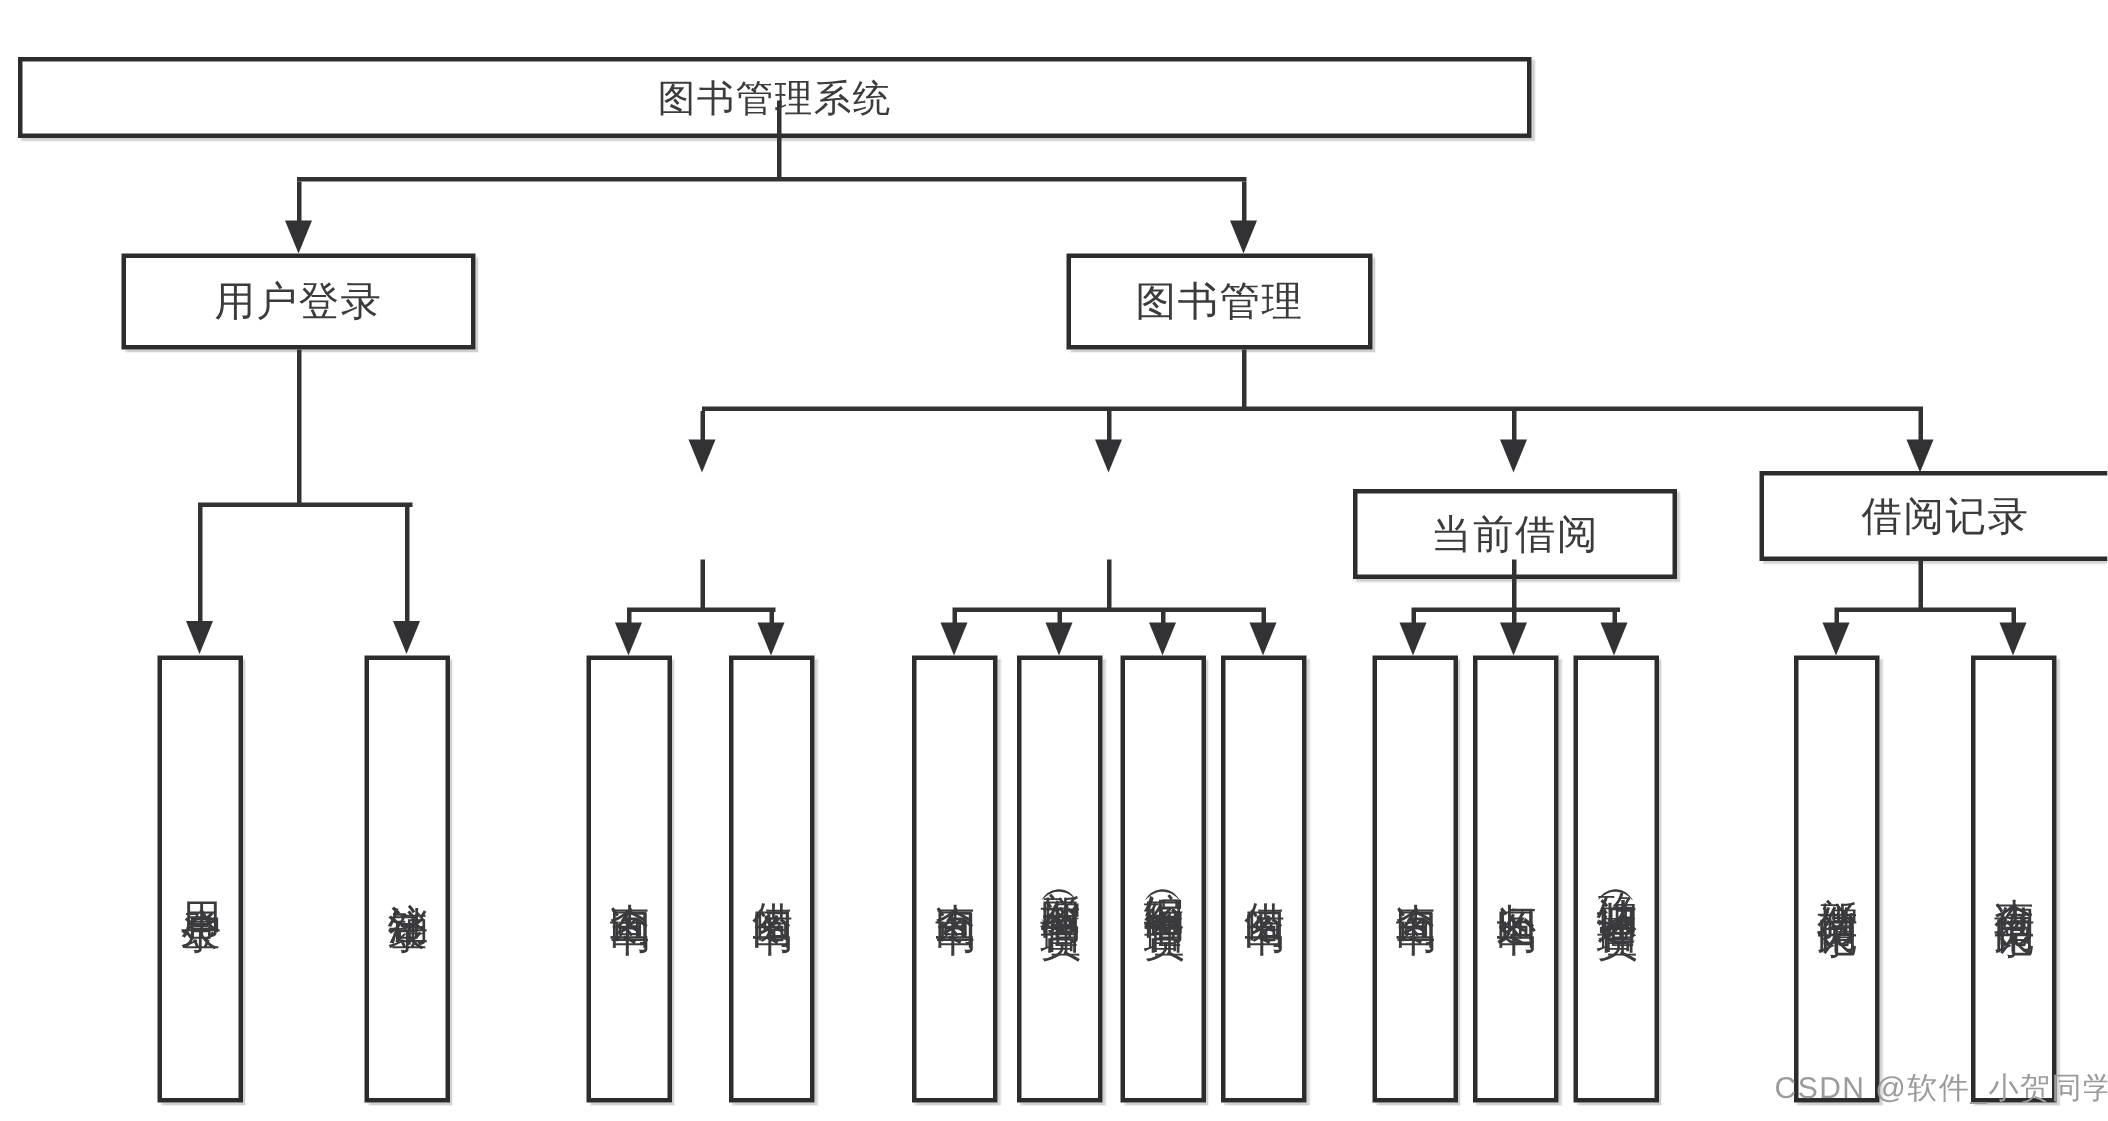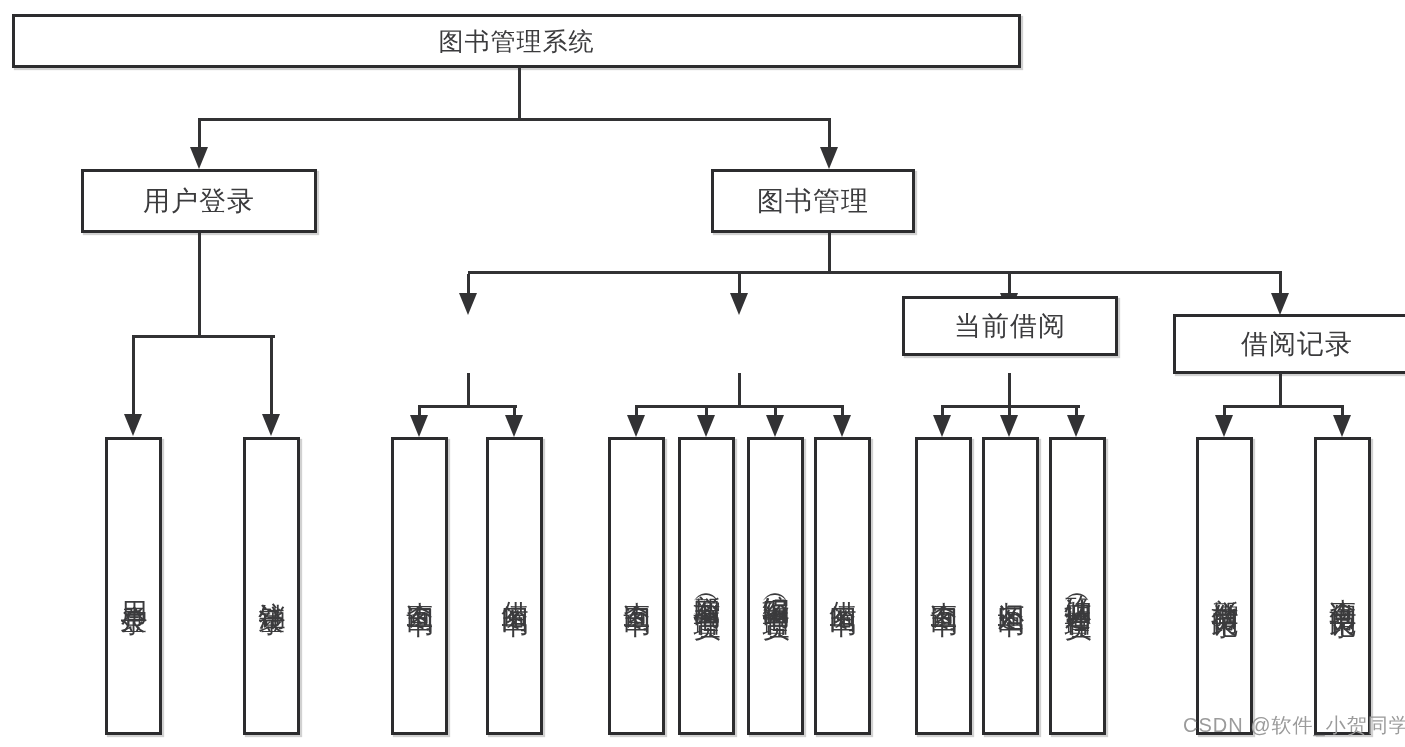--- a/index.html
+++ b/index.html
@@ -6,21 +6,21 @@
   .canvas{
     position:relative;width:1405px;height:747px;background:#ffffff;overflow:hidden;
     font-family:"Liberation Sans", sans-serif;
   }
   .box{
     position:absolute;background:#ffffff;border:3px solid #2c2c2e;box-sizing:border-box;
     display:flex;align-items:center;justify-content:center;
     color:#3b3b3d;box-shadow:2px 2px 1px rgba(0,0,0,0.18);
   }
   .box.h{font-size:27px;letter-spacing:1px;white-space:nowrap;}
-  .box.root{font-size:25px;}
+  .box.root{font-size:25px;margin-top:24px;}
   .box.v span{
     writing-mode:vertical-lr;display:block;
     font-size:27px;letter-spacing:3px;line-height:1;white-space:nowrap;
   }
   .line{position:absolute;background:#323234;}
   .arr{
     position:absolute;width:0;height:0;
     border-left:9px solid transparent;border-right:9px solid transparent;
     border-top:22px solid #323234;
   }
@@ -63,21 +63,21 @@
   <div class="line" style="left:468px;top:271px;width:814px;height:3px;"></div>
   <div class="line" style="left:467px;top:274px;width:3px;height:21px;"></div>
   <div class="arr" style="left:459px;top:293px;"></div>
   <div class="line" style="left:738px;top:274px;width:3px;height:21px;"></div>
   <div class="arr" style="left:730px;top:293px;"></div>
   <div class="line" style="left:1008px;top:274px;width:3px;height:21px;"></div>
   <div class="arr" style="left:1000px;top:293px;"></div>
   <div class="line" style="left:1279px;top:274px;width:3px;height:21px;"></div>
   <div class="arr" style="left:1271px;top:293px;"></div>
 
-  <div class="box h" style="left:902px;top:296px;width:216px;height:60px;">
+  <div class="box h" style="left:902px;top:326px;width:216px;height:60px;">
     <span>当前借阅</span>
   </div>
   <div class="box h" style="left:1173px;top:314px;width:248px;height:60px;">
     <span>借阅记录</span>
   </div>
 
   <div class="line" style="left:467px;top:373px;width:3px;height:34px;"></div>
   <div class="line" style="left:418px;top:405px;width:99px;height:3px;"></div>
   <div class="line" style="left:418px;top:408px;width:3px;height:9px;"></div>
   <div class="arr" style="left:410px;top:415px;"></div>

